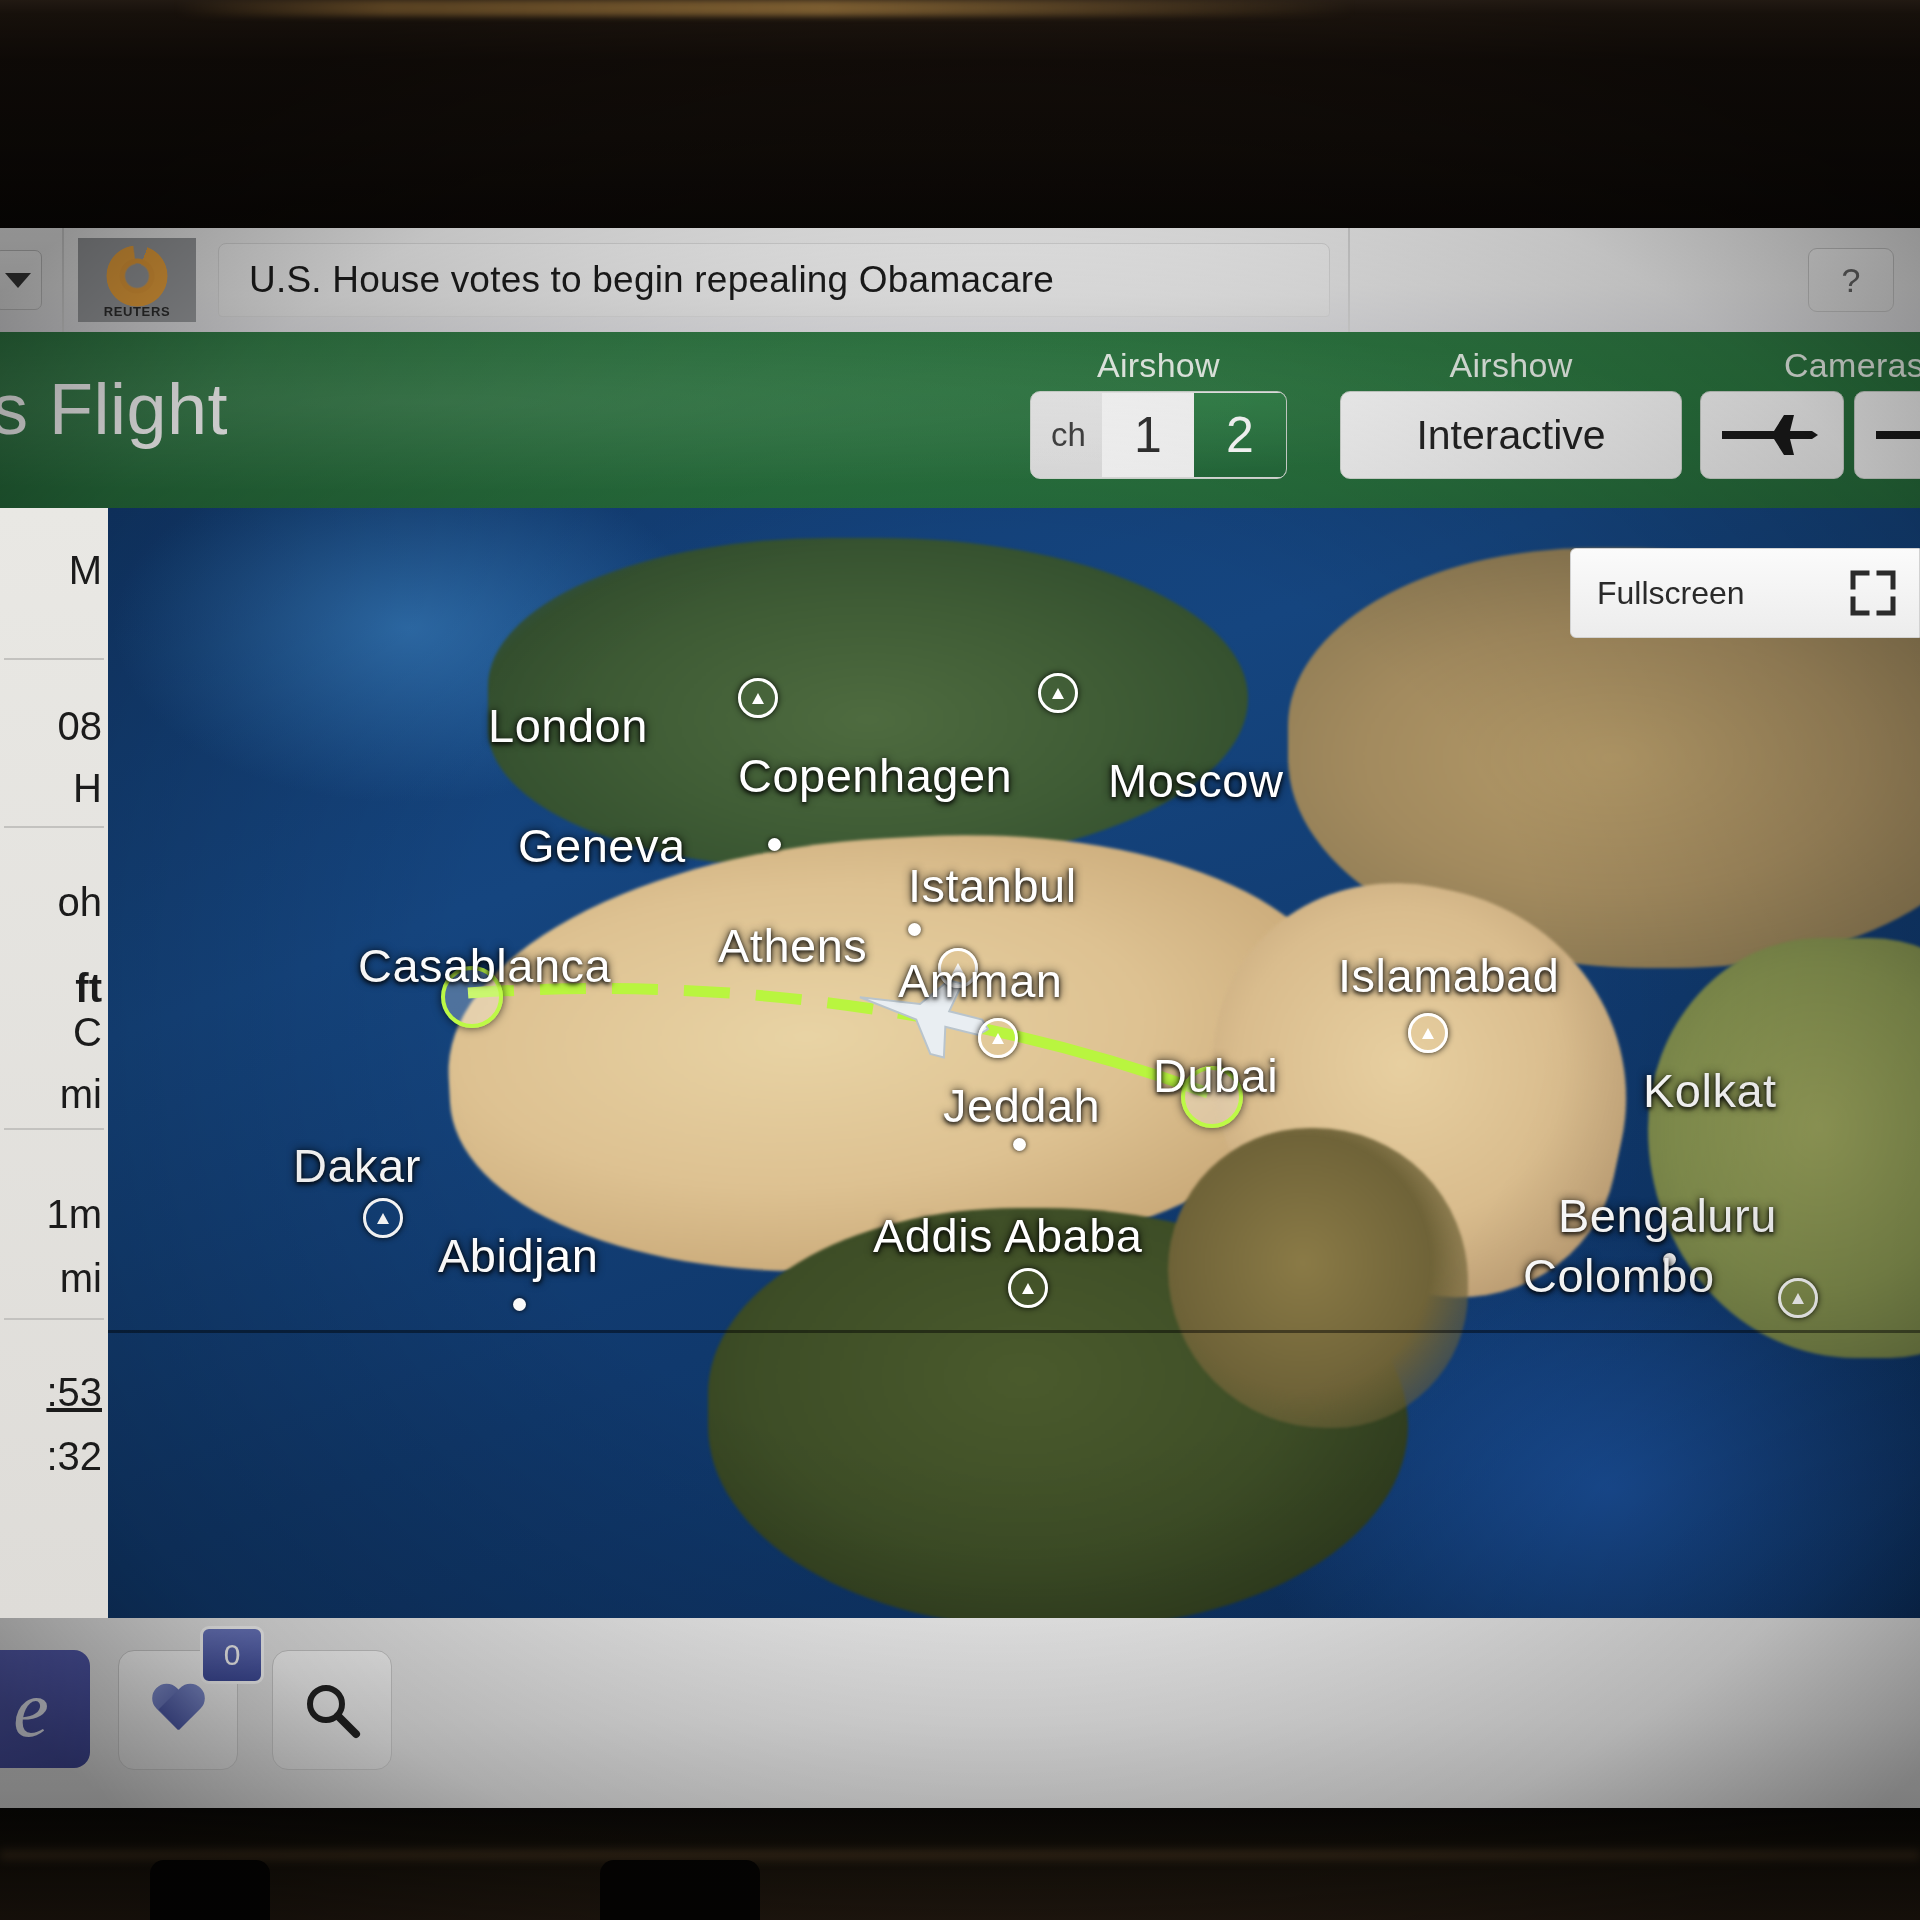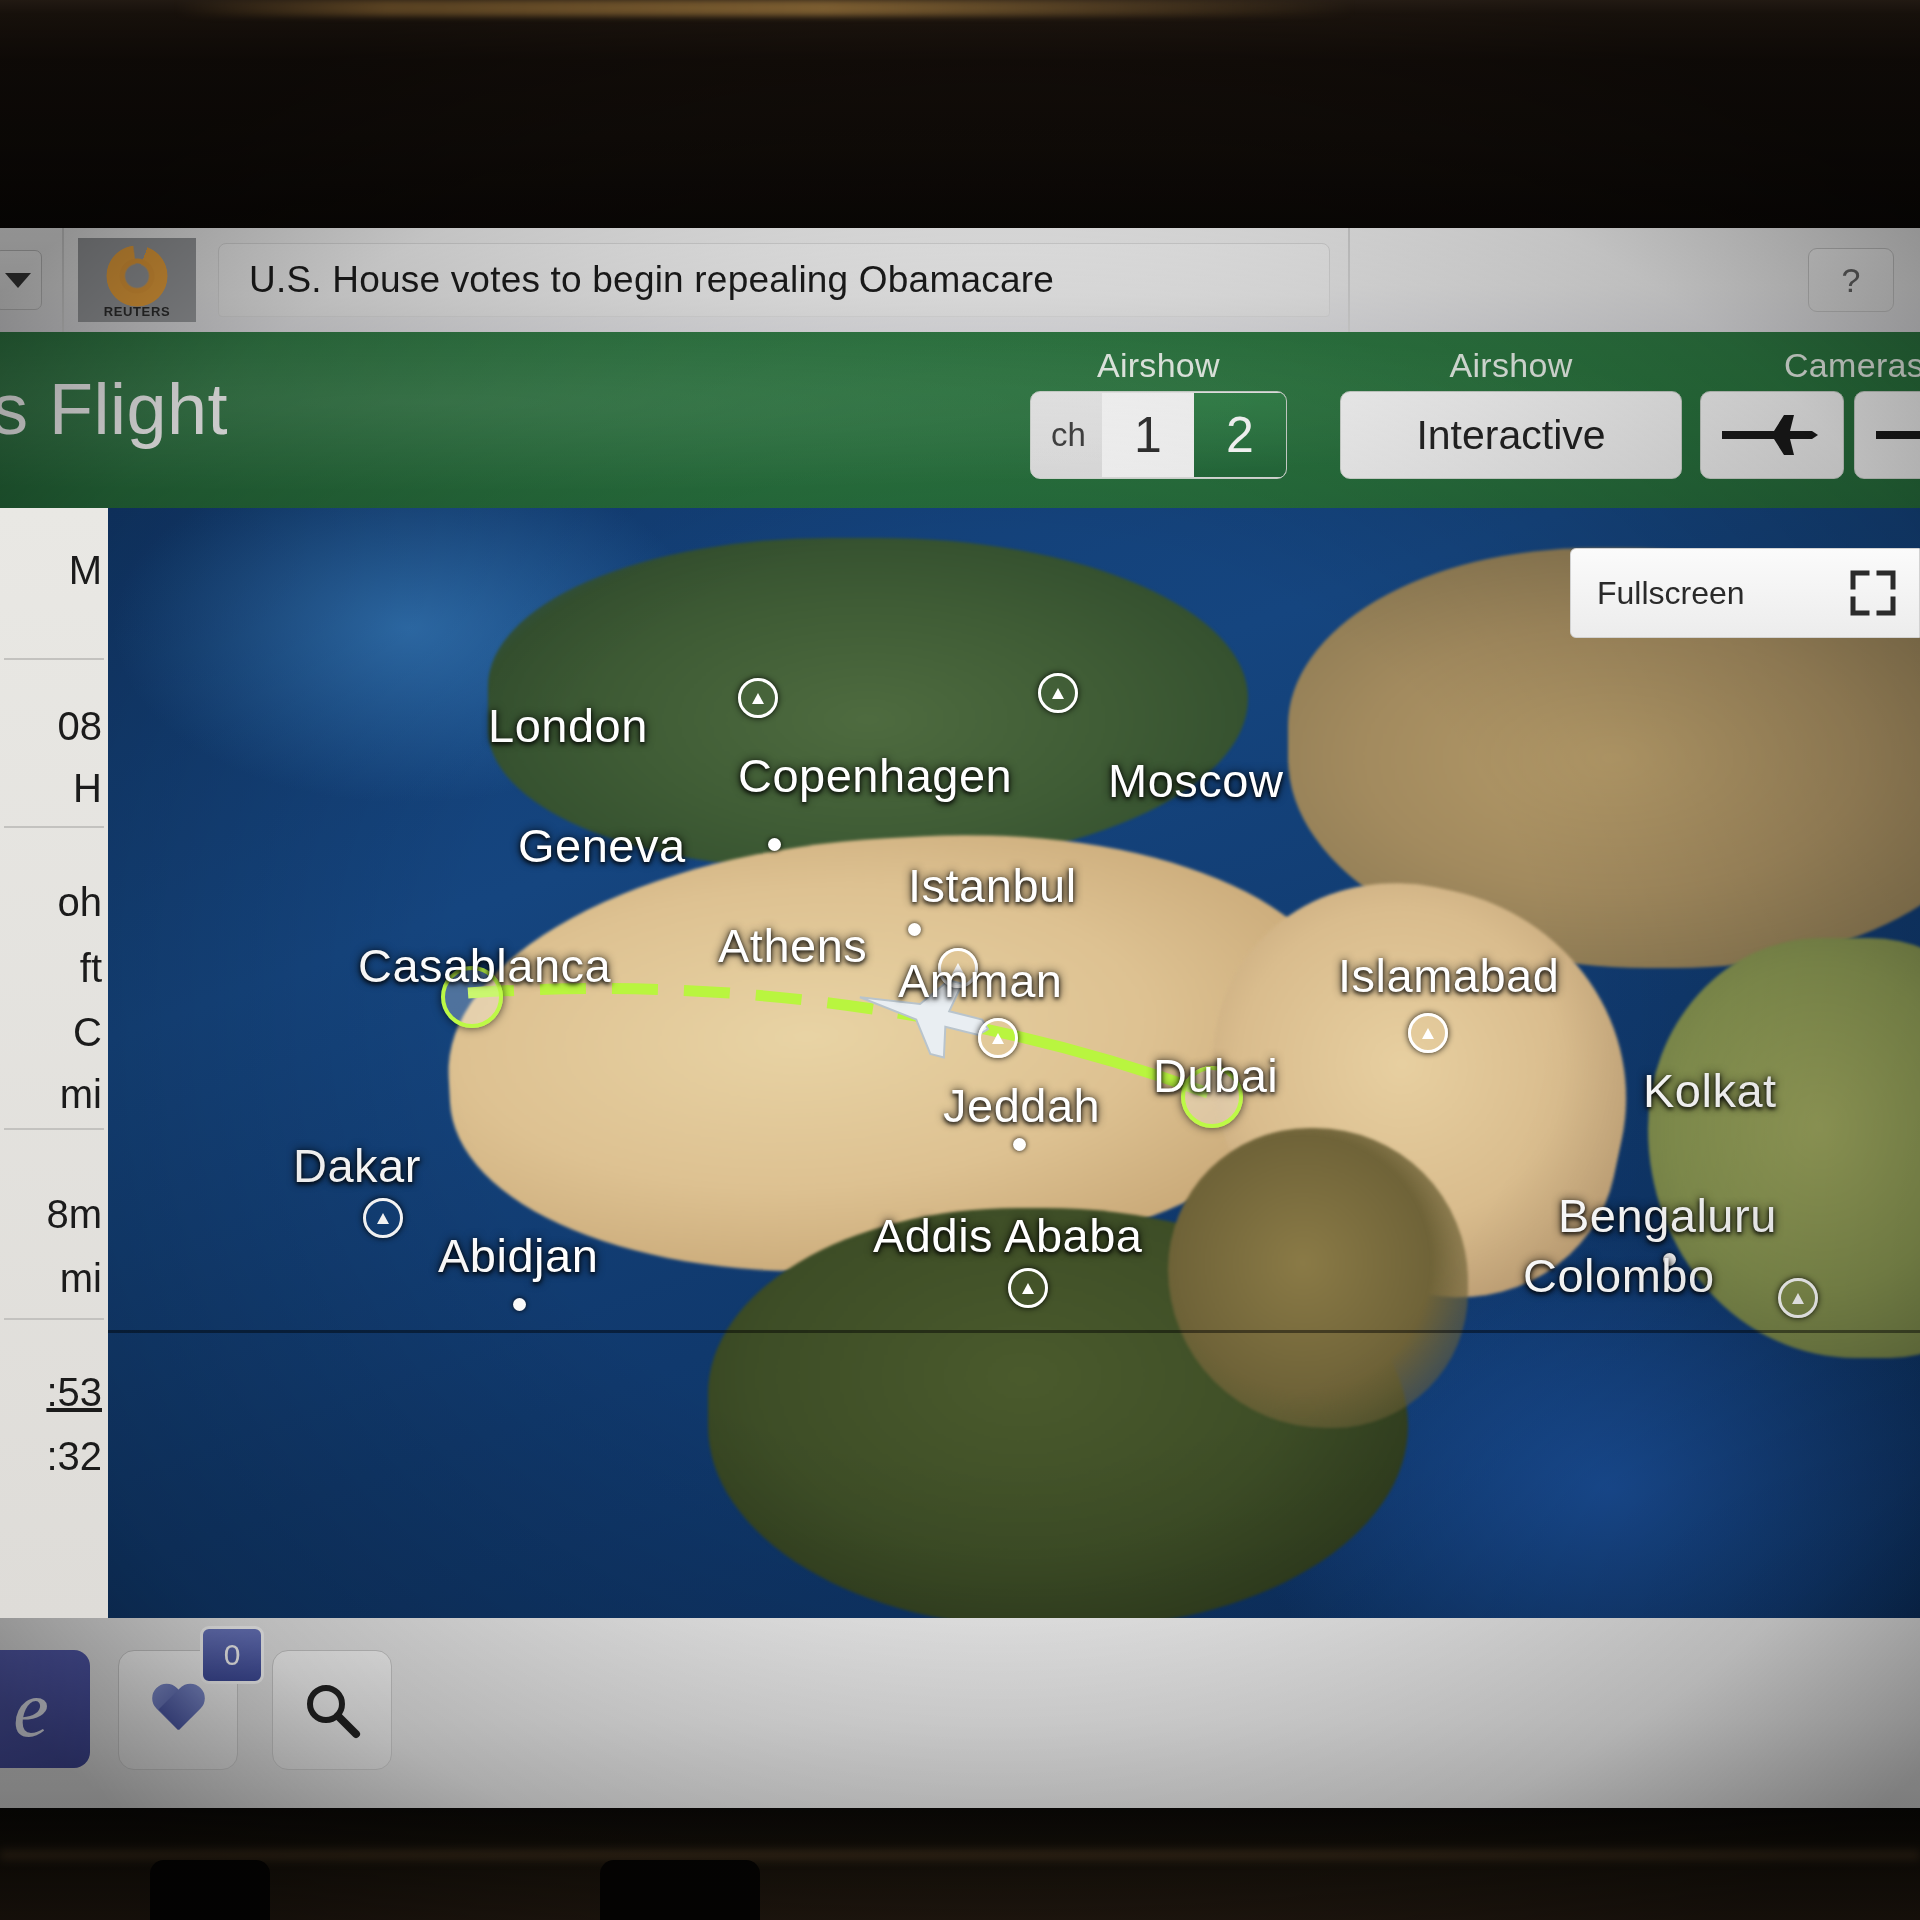--- a/index.html
+++ b/index.html
@@ -215,24 +215,24 @@
 
       <div class="sidebar" id="sidebar">
           <div class="sb-line" style="top: 150px;"></div>
           <div class="sb-line" style="top: 318px;"></div>
           <div class="sb-line" style="top: 620px;"></div>
           <div class="sb-line" style="top: 810px;"></div>
           <div class="sb-row" style="top: 40px;">M</div>
           <div class="sb-row" style="top: 196px;">08</div>
           <div class="sb-row" style="top: 258px;">H</div>
           <div class="sb-row" style="top: 372px;">oh</div>
-          <div class="sb-row" style="top: 438px;">ft</div>
+          <div class="sb-row" style="top: 458px; font-weight: bold;">ft</div>
           <div class="sb-row" style="top: 502px;">C</div>
           <div class="sb-row" style="top: 564px;">mi</div>
-          <div class="sb-row" style="top: 684px;">8m</div>
+          <div class="sb-row" style="top: 684px;">1m</div>
           <div class="sb-row" style="top: 748px;">mi</div>
           <div class="sb-row" style="top: 862px; text-decoration: underline;">:53</div>
           <div class="sb-row" style="top: 926px; text-align: right;">:32</div>
         </div>
 
       <div class="map">
         <div class="land europe"></div>
         <div class="land asia"></div>
         <div class="land sahara"></div>
         <div class="land arabia"></div>

